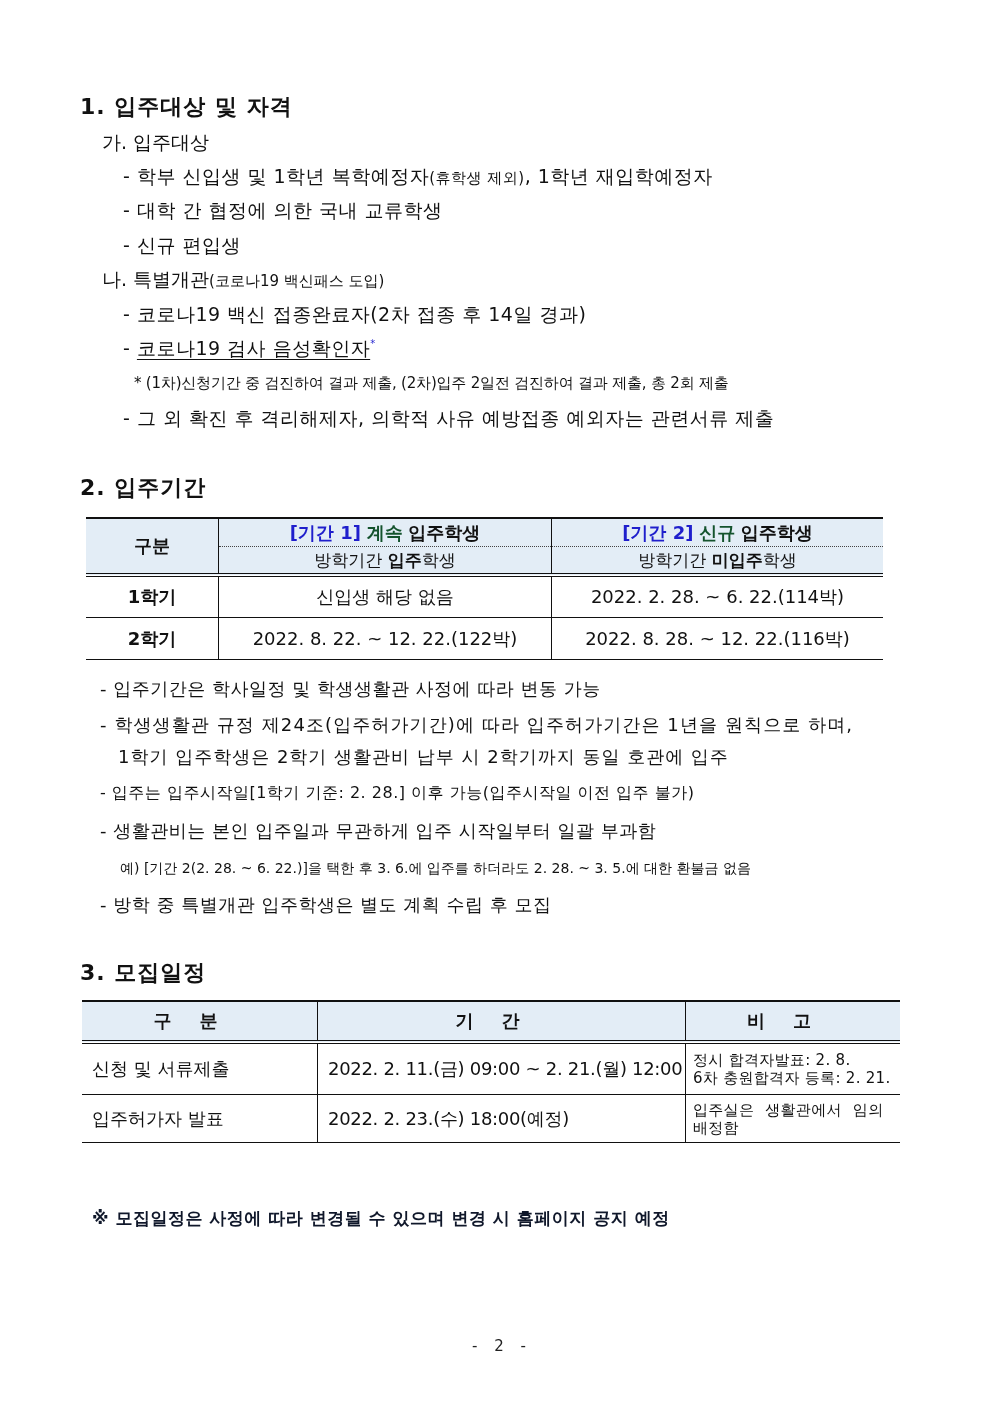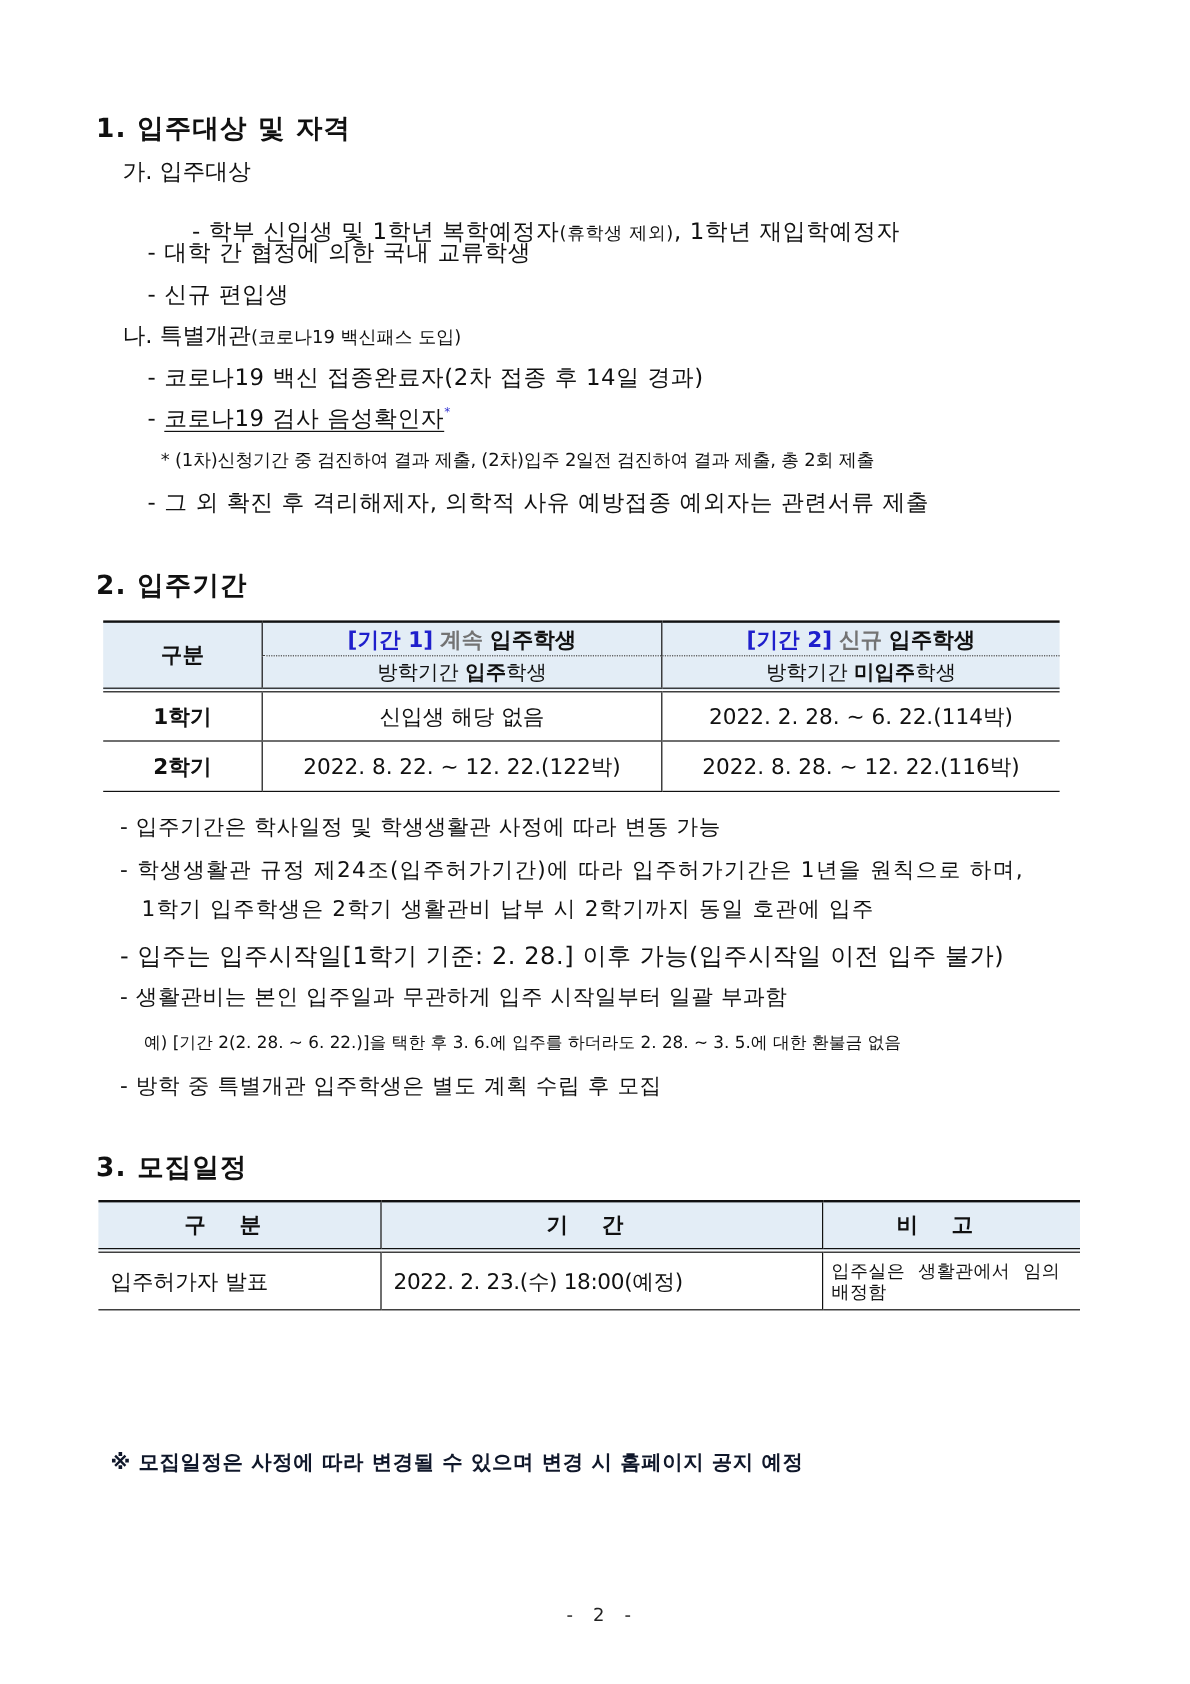--- a/index.html
+++ b/index.html
@@ -26,42 +26,42 @@
     #t1 th, #t1 td { font-size: 18px; text-align: center; }
     #t1 .hdr { background: #e3edf6; }
     #t1 .toprow td { border-top: 2px solid #111; }
     #t1 .c0 { width: 132px; }
     #t1 .c1 { width: 332px; }
     #t1 .vl { border-left: 1px solid #111; }
     #t1 .dotb { border-bottom: 1px dotted #444; }
     #t1 .dbl { border-bottom: 4px double #111; }
     #t1 .rowb { border-bottom: 1px solid #111; }
     .blue { color: #1f1fcc; font-weight: bold; }
-    .red { color: #737373; font-weight: bold; }
+    .red { color: #14532d; font-weight: bold; }
     .bold { font-weight: bold; }
 
     
     #t2 { left: 82px; top: 1000px; width: 818px; }
     #t2 td { font-size: 18px; }
     #t2 .hdr td { background: #e3edf6; font-weight: bold; text-align: center; border-top: 2px solid #111; border-bottom: 4px double #111; height: 38px; letter-spacing: 28px; }
     #t2 .vl { border-left: 1px solid #111; }
     #t2 .rowb { border-bottom: 1px solid #111; }
     #t2 .last { border-bottom: 1.5px solid #111; }
     #t2 .pad { padding-left: 10px; text-align: left; }
     #t2 .remark { font-size: 15px; line-height: 18px; padding-left: 7px; text-align: left; letter-spacing: 0.3px; }
 
     .warn { color: #0f172a; font-weight: bold; font-size: 17px; letter-spacing: 0.5px; }
     .pageno { font-size: 15px; color: #222; letter-spacing: 6px; }
   </style>
 </head>
 <body>
 
 <div class="abs h1" style="left:80px; top:92px;">1. 입주대상 및 자격</div>
 <div class="abs h2" style="left:102px; top:130px;">가. 입주대상</div>
-<div class="abs li" style="left:123px; top:180px;margin-left:37px;">
+<div class="abs li" style="left:123px; top:164px;">
   <span>- 학부 신입생 및 1학년 복학예정자</span><span class="small">(휴학생 제외)</span><span>, 1학년 재입학예정자</span>
 </div>
 <div class="abs li" style="left:123px; top:198px;">- 대학 간 협정에 의한 국내 교류학생</div>
 <div class="abs li" style="left:123px; top:233px;">- 신규 편입생</div>
 
 <div class="abs h2" style="left:102px; top:267px;">
   <span>나. 특별개관</span><span class="small">(코로나19 백신패스 도입)</span>
 </div>
 <div class="abs li" style="left:123px; top:302px;">- 코로나19 백신 접종완료자(2차 접종 후 14일 경과)</div>
 <div class="abs li" style="left:123px; top:336px;">
@@ -100,33 +100,41 @@
     <td class="rowb bold" style="height:41px;">2학기</td>
     <td class="rowb vl">2022. 8. 22. ~ 12. 22.(122박)</td>
     <td class="rowb vl">2022. 8. 28. ~ 12. 22.(116박)</td>
   </tr>
 </tbody>
   </table>
 
 <div class="abs li" style="left:100px; top:677px; font-size:18px;">- 입주기간은 학사일정 및 학생생활관 사정에 따라 변동 가능</div>
 <div class="abs li" style="left:100px; top:713px; font-size:18px; letter-spacing:1.1px;">- 학생생활관 규정 제24조(입주허가기간)에 따라 입주허가기간은 1년을 원칙으로 하며,</div>
 <div class="abs li" style="left:118px; top:745px; font-size:18px; letter-spacing:1px;">1학기 입주학생은 2학기 생활관비 납부 시 2학기까지 동일 호관에 입주</div>
-<div class="abs li" style="left:100px; top:783px; font-size:20px;">- 입주는 입주시작일[1학기 기준: 2. 28.] 이후 가능(입주시작일 이전 입주 불가)</div>
+<div class="abs li" style="left:100px; top:783px; font-size:16px;">- 입주는 입주시작일[1학기 기준: 2. 28.] 이후 가능(입주시작일 이전 입주 불가)</div>
 <div class="abs li" style="left:100px; top:819px; font-size:18px;">- 생활관비는 본인 입주일과 무관하게 입주 시작일부터 일괄 부과함</div>
 <div class="abs tiny" style="left:120px; top:860px;">예) [기간 2(2. 28. ~ 6. 22.)]을 택한 후 3. 6.에 입주를 하더라도 2. 28. ~ 3. 5.에 대한 환불금 없음</div>
 <div class="abs li" style="left:100px; top:893px; font-size:18px;">- 방학 중 특별개관 입주학생은 별도 계획 수립 후 모집</div>
 
 <div class="abs h1" style="left:80px; top:958px;">3. 모집일정</div>
 
 <table id="t2">
   <tbody>
       <tr class="hdr">
     <td style="width:235px;">구분</td>
     <td class="vl" style="width:367px;">기간</td>
     <td class="vl">비고</td>
+  </tr>
+  <tr>
+    <td class="rowb pad" style="height:50px;">신청 및 서류제출</td>
+    <td class="rowb vl pad" style="letter-spacing:-0.3px;">2022. 2. 11.(금) 09:00 ~ 2. 21.(월) 12:00</td>
+    <td class="rowb vl remark">
+      <div>정시 합격자발표: 2. 8.</div>
+      <div>6차 충원합격자 등록: 2. 21.</div>
+    </td>
   </tr>
   <tr>
     <td class="rowb pad" style="height:47px;">입주허가자 발표</td>
     <td class="rowb vl pad" style="letter-spacing:-0.3px;">2022. 2. 23.(수) 18:00(예정)</td>
     <td class="rowb vl remark" style="word-spacing:6px;">
       <div>입주실은 생활관에서 임의</div>
       <div>배정함</div>
     </td>
   </tr>
 </tbody>

